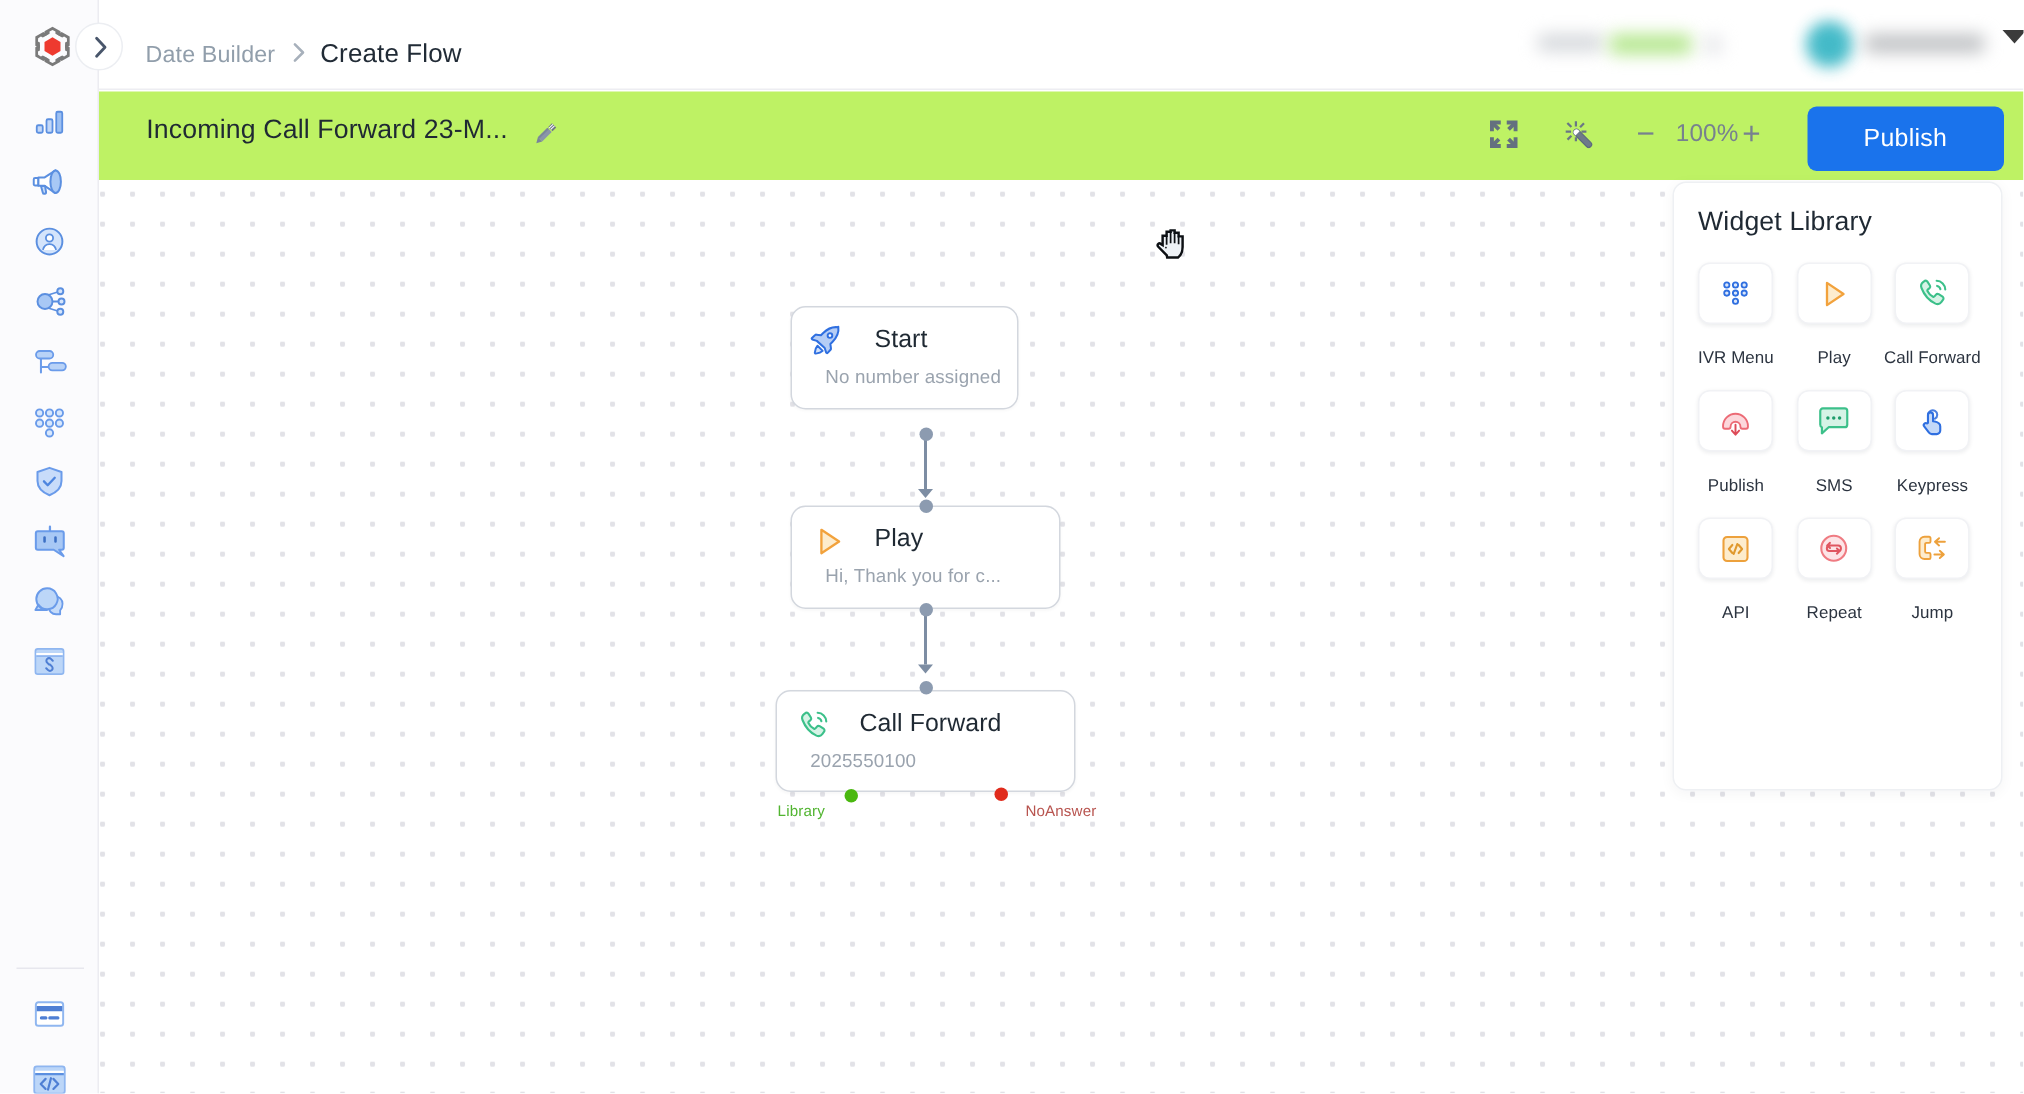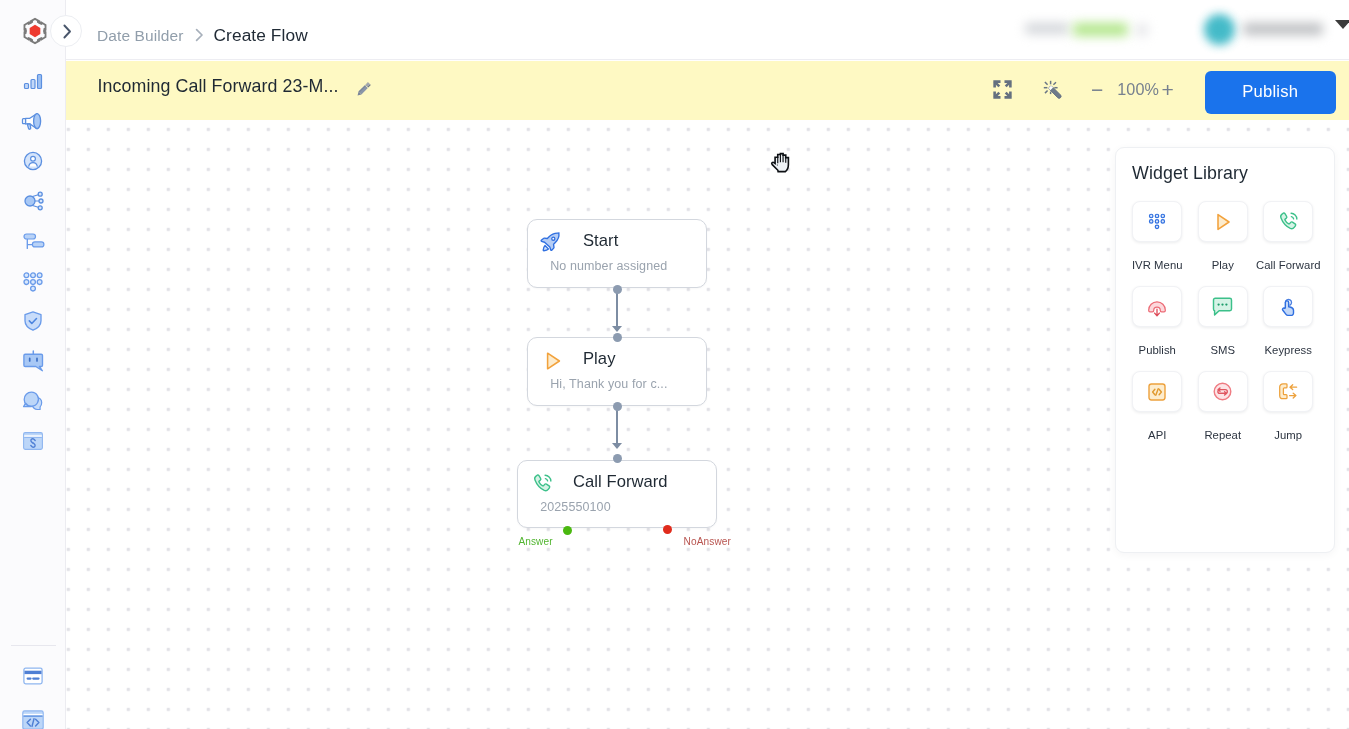--- a/index.html
+++ b/index.html
@@ -56,21 +56,21 @@
   .bc-current { font-size: 17.3px; color: #212b36; letter-spacing: .1px; margin-top: 12px; }
 
   .acct-area { position: absolute; left: 0; top: 0; right: 0; height: 60px; }
   .masked { border-radius: 4px; filter: blur(5.5px); }
   .avatar { width: 31px; height: 31px; border-radius: 50%; background: #35b5c4; filter: blur(5px); opacity: .92; }
   .caret { width: 0; height: 0; border-left: 8px solid transparent; border-right: 8px solid transparent; border-top: 9px solid #3b3b3b; }
 
   
   #subheader {
     position: absolute; left: 66px; top: 61px; width: 1283px; height: 59px;
-    background: #fef9c3; display: flex; align-items: center;
+    background: #bef264; display: flex; align-items: center;
   }
   .flow-title { position: absolute; left: 31.5px; top: 15px; font-size: 17.8px; color: #1f2933; letter-spacing: .1px; }
   .edit-btn { position: absolute; left: 285.2px; top: 16.2px; width: 24px; height: 24px; display: flex; align-items: center; justify-content: center; cursor: pointer; }
   .tool-btn { position: absolute; top: 20px; width: 28px; height: 28px; display: flex; align-items: center; justify-content: center; cursor: pointer; }
   .zoom-ctl { position: absolute; left: 1020.2px; top: 14.5px; width: 100px; height: 28px; }
   .zoom-btn { position: absolute; top: 0; width: 22px; height: 28px; display: flex; align-items: center; justify-content: center; color: #77818f; font-size: 21px; cursor: pointer; line-height: 1; }
   .zoom-val { position: absolute; top: 0; height: 28px; display: flex; align-items: center; font-size: 16.2px; color: #77818f; letter-spacing: .1px; }
   .publish-btn {
     position: absolute; left: 1138.5px; top: 9.8px; width: 131.5px; height: 43px;
     background: #1a73ec; color: #fff; border-radius: 6px; border: none;
@@ -96,21 +96,21 @@
   .node-title { position: absolute; font-size: 16.6px; color: #1f2933; letter-spacing: .05px; white-space: nowrap; }
   .node-sub { position: absolute; font-size: 12.5px; color: #9aa3ae; letter-spacing: .1px; white-space: nowrap; }
   .port { position: absolute; width: 9px; height: 9px; border-radius: 50%; }
   .port-label { position: absolute; font-size: 10.1px; letter-spacing: .1px; }
   .edge { position: absolute; background: #7d8da3; }
   .edge-dot { position: absolute; z-index: 5; width: 9px; height: 9px; border-radius: 50%; background: #8c9bb0; }
   .arrow-head { position: absolute; width: 0; height: 0; border-left: 5.2px solid transparent; border-right: 5.2px solid transparent; border-top: 6.4px solid #7d8da3; }
 
   
   #widget-lib {
-    position: absolute; left: 1115px; top: 147px; width: 220px; height: 406px;
+    position: absolute; left: 1115px; top: 121px; width: 220px; height: 406px;
     background: #fff; border: 1px solid #eef0f3; border-radius: 9px;
     box-shadow: 0 2px 9px rgba(16,24,40,.045);
   }
   .wl-title { position: absolute; left: 16px; top: 15px; font-size: 17.8px; color: #1f2933; letter-spacing: .1px; }
   .wl-grid { position: absolute; left: 8.5px; top: 53px; width: 204px; display: flex; flex-wrap: wrap; gap: 0; }
   .wl-cell { width: 65.5px; height: 85px; display: flex; flex-direction: column; align-items: center; cursor: pointer; position: relative; }
   .wl-box { width: 50px; height: 41px; border-radius: 8px; background: #fff; border: 1px solid #f1f2f5;
             box-shadow: 0 1px 3px rgba(16,24,40,.08); display: flex; align-items: center; justify-content: center; }
   .wl-label { font-size: 11.3px; color: #2c3440; white-space: nowrap; letter-spacing: .05px; position: absolute; top: 58px; left: 50%; transform: translateX(-50%); }
   .cursor-hand { position: absolute; pointer-events: none; }
@@ -330,21 +330,21 @@
     <div class="edge-dot" style="left:546.5px;top:164.6px"></div>
     <div class="edge" style="left:549.9px;top:172px;width:2.2px;height:34px"></div>
     <div class="arrow-head" style="left:545.8px;top:205.6px"></div>
     <div class="edge-dot" style="left:546.5px;top:212.8px"></div>
 
     <div class="edge-dot" style="left:546.5px;top:282.4px"></div>
     <div class="edge" style="left:549.9px;top:289px;width:2.2px;height:34px"></div>
     <div class="arrow-head" style="left:545.8px;top:322.6px"></div>
     <div class="edge-dot" style="left:546.5px;top:333.6px"></div>
 
-    <div class="node" style="left:461px;top:99px;width:180px;height:68.5px">
+    <div class="node" style="left:461px;top:84px;width:152px;height:68.5px">
       <div class="node-row">
         <span class="node-icon" style="left:10px;top:10px;width:24px;height:24px">
           <svg width="24" height="24" viewBox="0 0 24 24">
             <path d="M20.8 3.2 c-3.6 -0.5 -7.2 1.0 -10.0 3.8 l-1.5 1.5 -3.0 -0.4 a1.0 1.0 0 0 0 -0.85 0.28 L3.3 10.3 a0.6 0.6 0 0 0 0.25 1.0 l3.0 0.95 L11.8 17 l0.95 3.0 a0.6 0.6 0 0 0 1.0 0.25 l1.95 -2.1 a1.0 1.0 0 0 0 0.27 -0.85 l-0.4 -3.0 1.5 -1.5 c2.8 -2.8 4.3 -6.4 3.8 -10.0 z" fill="#b5cdf5" stroke="#2f6fe0" stroke-width="1.35" stroke-linejoin="round"></path>
             <circle cx="15.3" cy="8.7" r="1.55" fill="#fff" stroke="#2f6fe0" stroke-width="1.3"></circle>
             <path d="M7.0 15.5 c-1.1 1.1 -1.6 3.0 -1.8 4.6 -0.05 0.4 0.25 0.7 0.65 0.65 1.6 -0.2 3.5 -0.7 4.6 -1.8 z" fill="#d3e2fa" stroke="#2f6fe0" stroke-width="1.3" stroke-linejoin="round"></path>
           </svg>
         </span>
         <span class="node-title" style="left:55px;top:11.3px">Start</span>
       </div>
@@ -370,21 +370,21 @@
             <path d="M7.2 3.2 a1.4 1.4 0 0 1 1.75 0.5 l1.65 2.6 a1.4 1.4 0 0 1 -0.25 1.8 l-1.2 1.0 a0.8 0.8 0 0 0 -0.2 0.95 c0.75 1.55 2.2 3.0 3.75 3.75 a0.8 0.8 0 0 0 0.95 -0.2 l1.0 -1.2 a1.4 1.4 0 0 1 1.8 -0.25 l2.6 1.65 a1.4 1.4 0 0 1 0.35 2.0 l-1.2 1.6 c-0.9 1.2 -2.5 1.6 -3.9 1.0 C10.4 16.6 7.0 13.2 5.0 8.0 c-0.55 -1.4 -0.15 -3.0 1.05 -3.9 z" fill="#d6f3e6" stroke="#3cc08a" stroke-width="1.4" stroke-linejoin="round"></path>
             <path d="M15.1 3.2 a5.9 5.9 0 0 1 5.75 5.75" fill="none" stroke="#3cc08a" stroke-width="1.4" stroke-linecap="round"></path>
             <path d="M15.4 6.6 a2.9 2.9 0 0 1 2.2 2.2" fill="none" stroke="#3cc08a" stroke-width="1.4" stroke-linecap="round"></path>
           </svg>
         </span>
         <span class="node-title" style="left:55px;top:11.3px">Call Forward</span>
       </div>
       <div class="node-sub" style="left:22.2px;top:38.8px">2025550100</div>
       <div class="port" style="left:45.2px;top:64.6px;background:#4ab810"></div>
       <div class="port" style="left:145.3px;top:64.1px;background:#e02b1c"></div>
-      <div class="port-label" style="left:0.4px;top:74.6px;color:#52b531">Answer</div>
+      <div class="port-label" style="left:0.4px;top:74.6px;color:#52b531">Library</div>
       <div class="port-label" style="left:165.6px;top:74.6px;color:#b8544f">NoAnswer</div>
     </div>
 
     <div class="cursor-hand" style="left:704.2px;top:31.5px">
       <svg width="23" height="23" viewBox="0 0 38 38">
         <path d="M8.4 18.8 V8.6 h4.4 V4.2 h4.4 V2.6 h4.4 V5.2 h4.4 v4.0 h4.4 v11.6
                  c0 5.6 -2.2 9.6 -5.0 11.6 H13.4 l-0.4 -2.2 -9.6 -9.8 a2.1 2.1 0 0 1 3.0 -2.9 z" fill="#eef2f6" stroke="#0d1014" stroke-width="2.7" stroke-linejoin="miter"></path>
         <g stroke="#0d1014" stroke-width="1.9" fill="none" stroke-linecap="butt">
           <path d="M12.8 8.6 v9.9"></path>
           <path d="M17.2 4.2 v12.7"></path>

